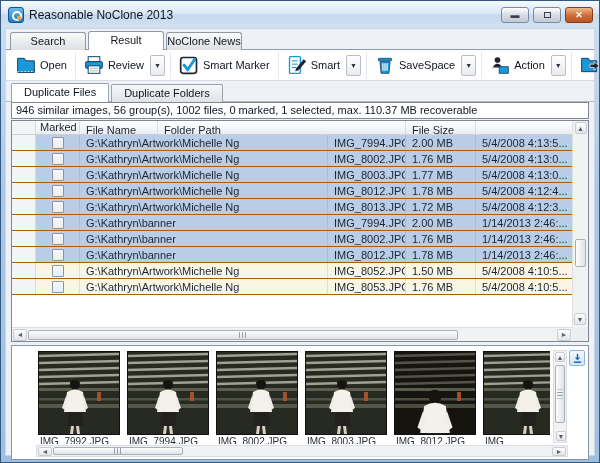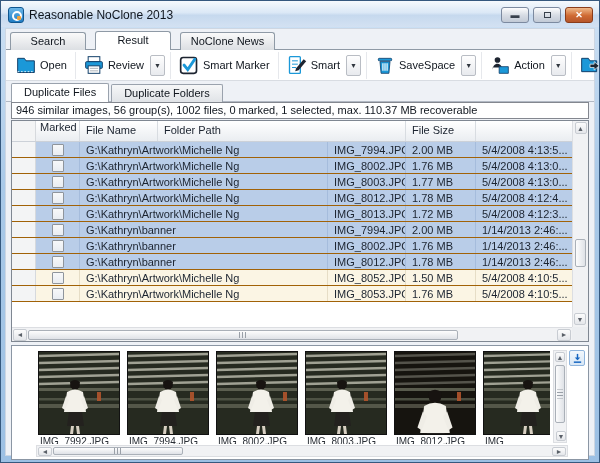--- a/index.html
+++ b/index.html
@@ -16,25 +16,25 @@
   .wtitle{font-size:12px;color:#10161e;}
   .wbtns{margin-left:auto;display:flex;gap:4px;}
   .wbtn{width:28px;height:16px;border:1px solid #7c8aa0;border-radius:3px;display:flex;align-items:center;justify-content:center;
     background:linear-gradient(#fdfdfd,#d8dde5 50%,#c2cad6);font-size:9px;color:#37404c;line-height:1;}
   .wbtn.close{background:linear-gradient(#efb98a,#cf6a33 55%,#b6562a);border-color:#8a3c1a;color:#fff;font-weight:bold;}
   .wbtn .sq{width:7px;height:6px;border:1px solid #37404c;display:block;}
   
   .client{position:absolute;left:4px;right:4px;top:27px;bottom:6px;background:#eef1f6;border:1px solid #cdd6e2;}
   
   .maintabs{display:flex;align-items:flex-end;height:21px;padding-left:4px;border-bottom:1px solid #8f9aa6;}
-  .tab{border:1px solid #8f9aa6;border-bottom:none;border-radius:3px 3px 0 0;margin-right:9px;
+  .tab{border:1px solid #8f9aa6;border-bottom:none;border-radius:3px 3px 0 0;margin-right:2px;
     padding:2px 0 3px;width:76px;text-align:center;font-size:11px;color:#10161e;
     background:linear-gradient(#fafafa,#dcdfe3);position:relative;top:1px;}
   .tab.active{background:#fff;padding-bottom:4px;z-index:2;}
-  .tab.wide{width:95px;}
+  .tab.wide{width:76px;}
   
   .toolbar{display:flex;align-items:center;height:31px;background:#fff;border-bottom:1px solid #d8dce2;padding-left:2px;}
   .tbgroup{display:flex;align-items:center;height:27px;padding:0 5px;border-right:1px solid #e6e8ec;}
   .tbbtn{display:flex;align-items:center;gap:4px;padding:2px 3px;border-radius:2px;}
   .tbicon{width:20px;height:20px;display:inline-flex;}
   .tbicon svg{width:20px;height:20px;}
   .tblabel{font-size:11px;color:#10161e;white-space:nowrap;}
   .tbdrop{width:15px;height:21px;margin-left:3px;border:1px solid #b9bdc4;border-radius:2px;
     background:linear-gradient(#fefefe,#e8eaee);display:flex;align-items:center;justify-content:center;
     font-size:7px;color:#30363e;}
@@ -42,21 +42,21 @@
   .subtabs{display:flex;align-items:flex-end;height:20px;padding-left:5px;border-bottom:1px solid #b2b9c4;margin-top:1px;}
   .subtab{border:1px solid #9aa2ad;border-bottom:none;border-radius:2px 2px 0 0;margin-right:2px;
     padding:2px 12px 3px;font-size:11px;color:#10161e;background:linear-gradient(#f6f7f8,#e0e3e7);position:relative;top:1px;}
   .subtab.active{background:#fff;padding-bottom:4px;z-index:2;}
   
   .statusbar{margin:0 5px;border:1px solid #83878f;background:#fff;font-size:11px;color:#10161e;
     padding:1px 4px 2px;white-space:nowrap;overflow:hidden;}
   
   .tablewrap{position:relative;margin:1px 5px 0;border:1px solid #7f8792;background:#fff;height:222px;overflow:hidden;}
   .tcols{position:absolute;left:0;top:0;right:16px;}
-  .thead{display:flex;height:21px;background:linear-gradient(#ffffff,#eaedf1);border-bottom:1px solid #ccd1d8;}
+  .thead{display:flex;height:14px;background:linear-gradient(#ffffff,#eaedf1);border-bottom:1px solid #ccd1d8;}
   .th{font-size:11px;color:#1c2430;padding:3px 0 0 6px;border-right:1px solid #d8dce1;overflow:hidden;white-space:nowrap;}
   .trow{display:flex;height:16px;border-bottom:1px solid #a16207;}
   .trow.blue .cell{background:#b9cde8;border-right:1px solid #a5bcdc;}
   .trow.cream .cell{background:#fbf5e4;border-right:1px solid #e6ddc6;}
   .cell{font-size:11px;color:#1c2430;padding:2px 0 0 6px;white-space:nowrap;overflow:hidden;}
   .c0{width:24px;flex:0 0 24px;background:#f3f4f5 !important;border-right:1px solid #d6d9dd !important;}
   .c1{width:44px;flex:0 0 44px;display:flex;align-items:center;justify-content:center;padding:0;}
   .c2{width:248px;flex:0 0 248px;}
   .c3{width:78px;flex:0 0 78px;}
   .c4{width:70px;flex:0 0 70px;}

